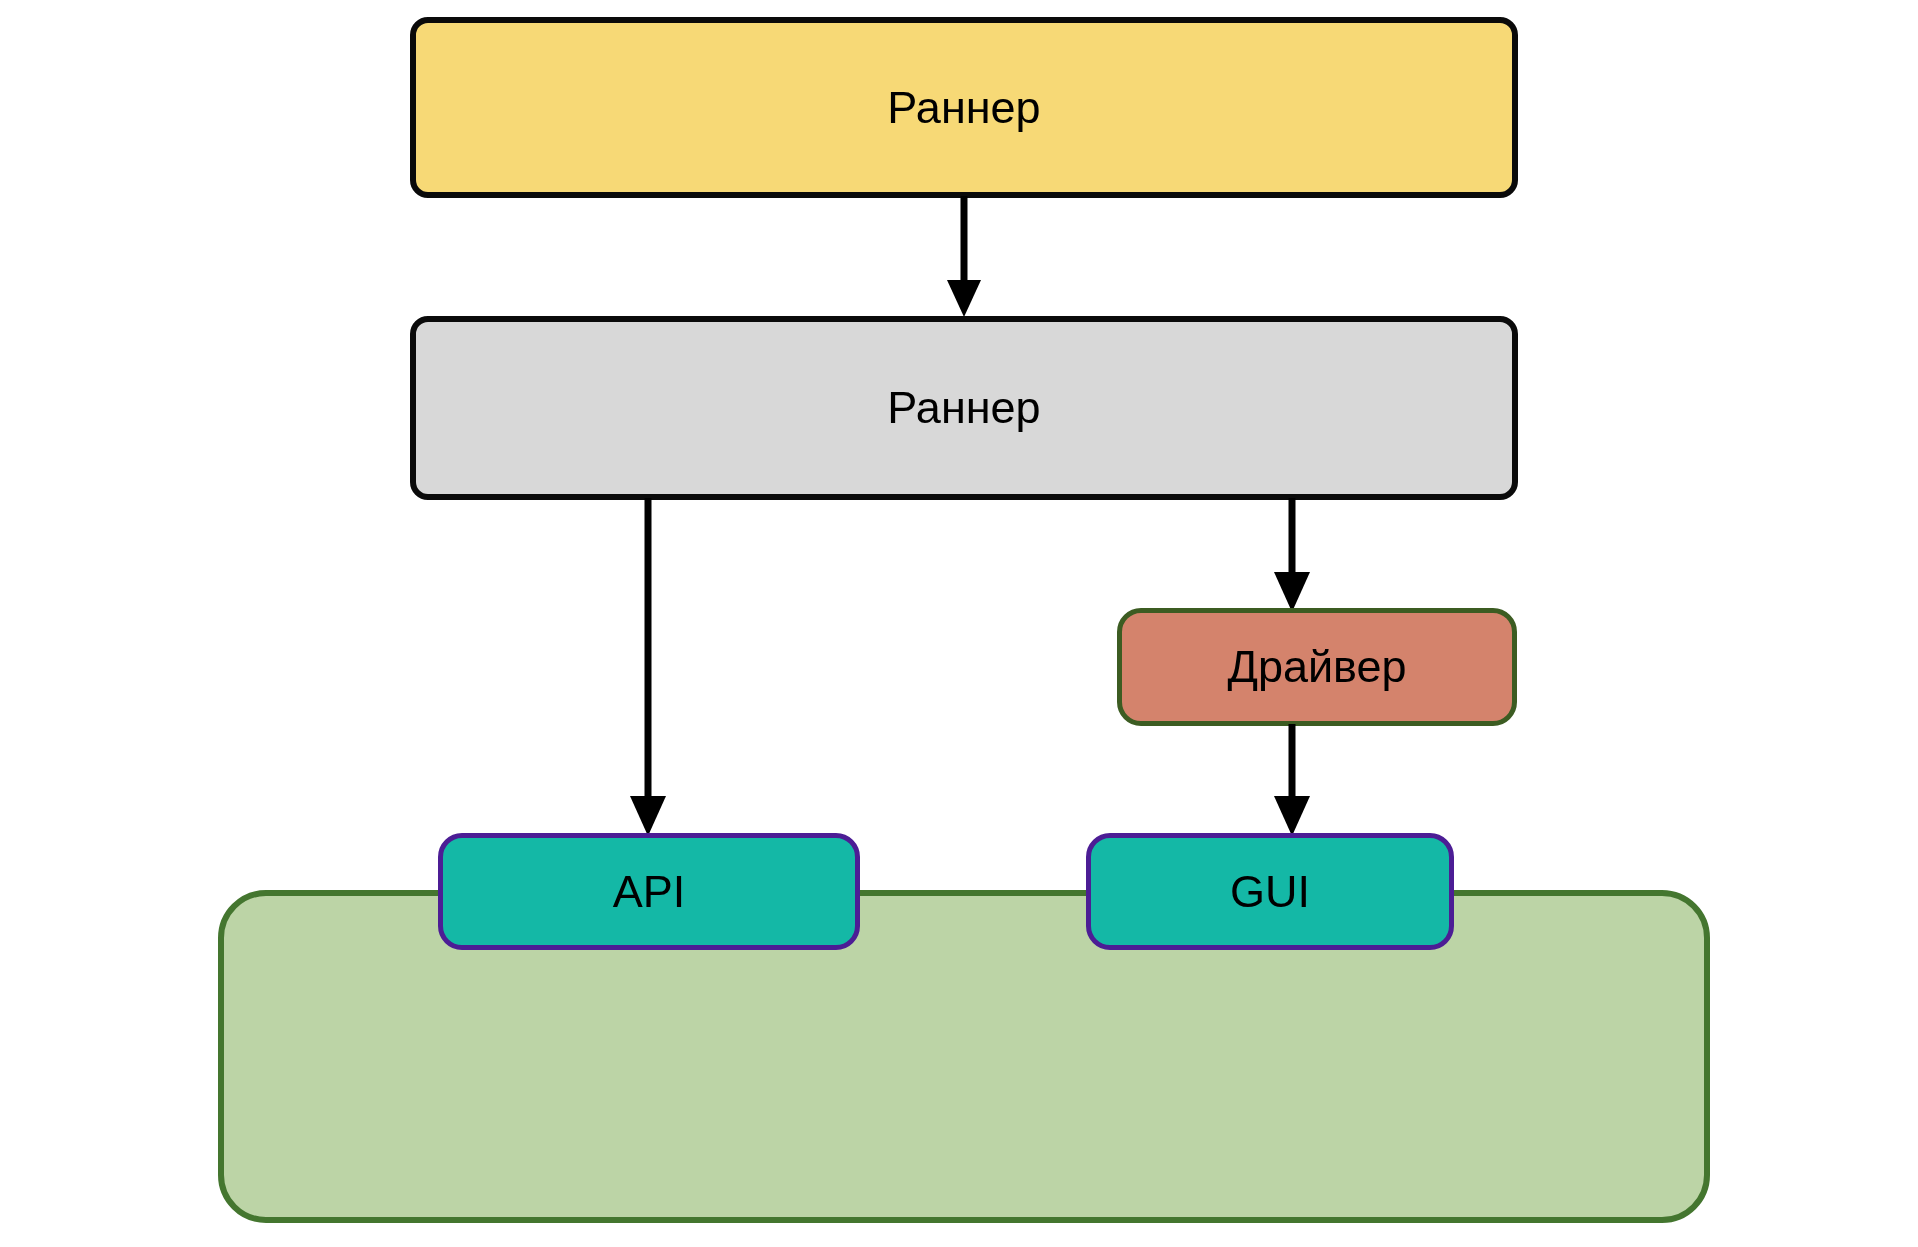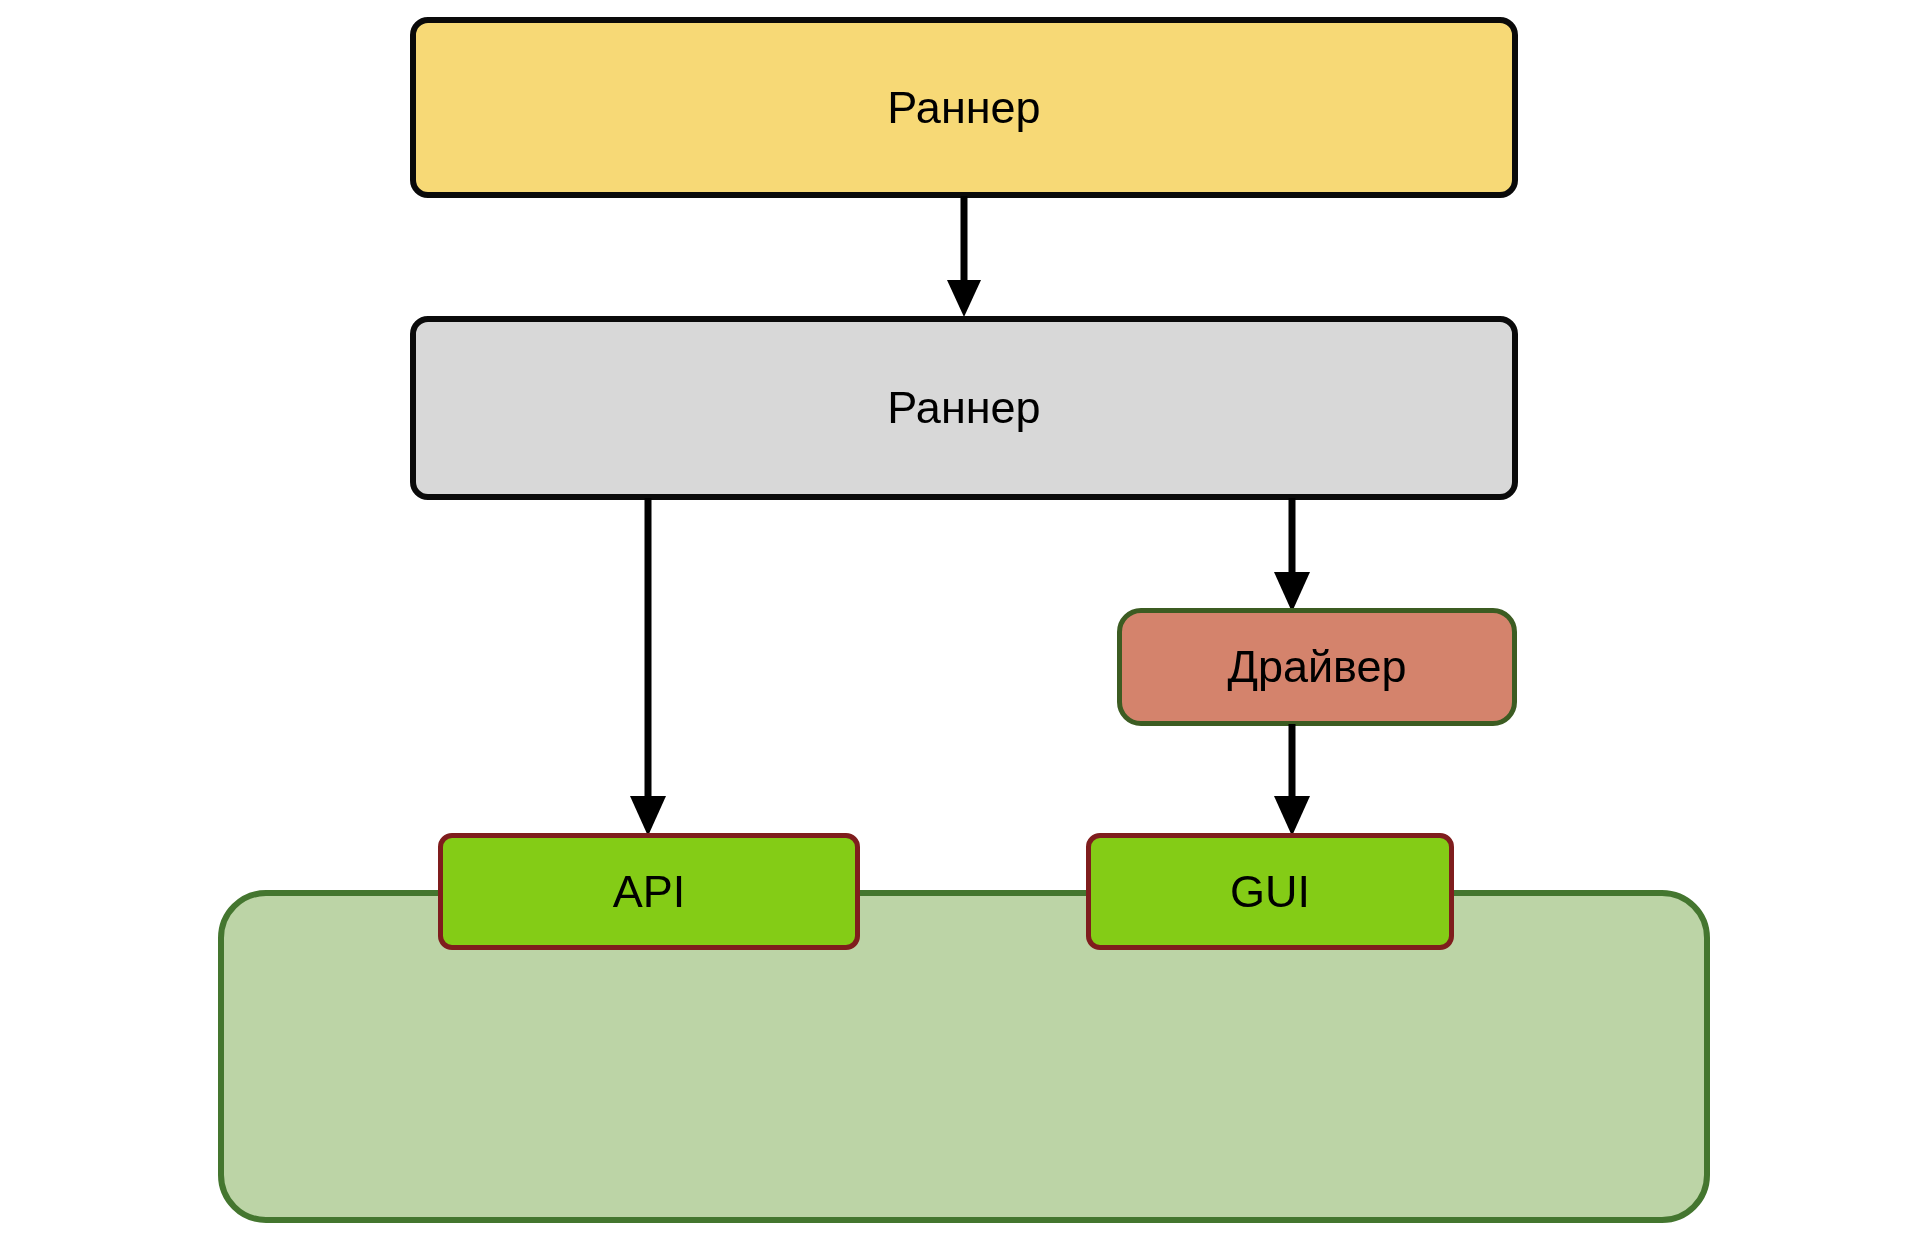--- a/index.html
+++ b/index.html
@@ -75,23 +75,23 @@
     width: 1492px;
     height: 333px;
     box-sizing: border-box;
     background: #bcd4a6;
     border: 6px solid #44762f;
     border-radius: 48px;
   }
 
   
   .iface {
-    background: #84cc16;
-    border: 5px solid #7f1d1d;
-    border-radius: 14px;
+    background: #14b8a6;
+    border: 5px solid #4c1d95;
+    border-radius: 24px;
     font-size: 45px;
   }
   #node-api {
     left: 438px;
     top: 833px;
     width: 422px;
     height: 117px;
   }
   #node-gui {
     left: 1086px;

